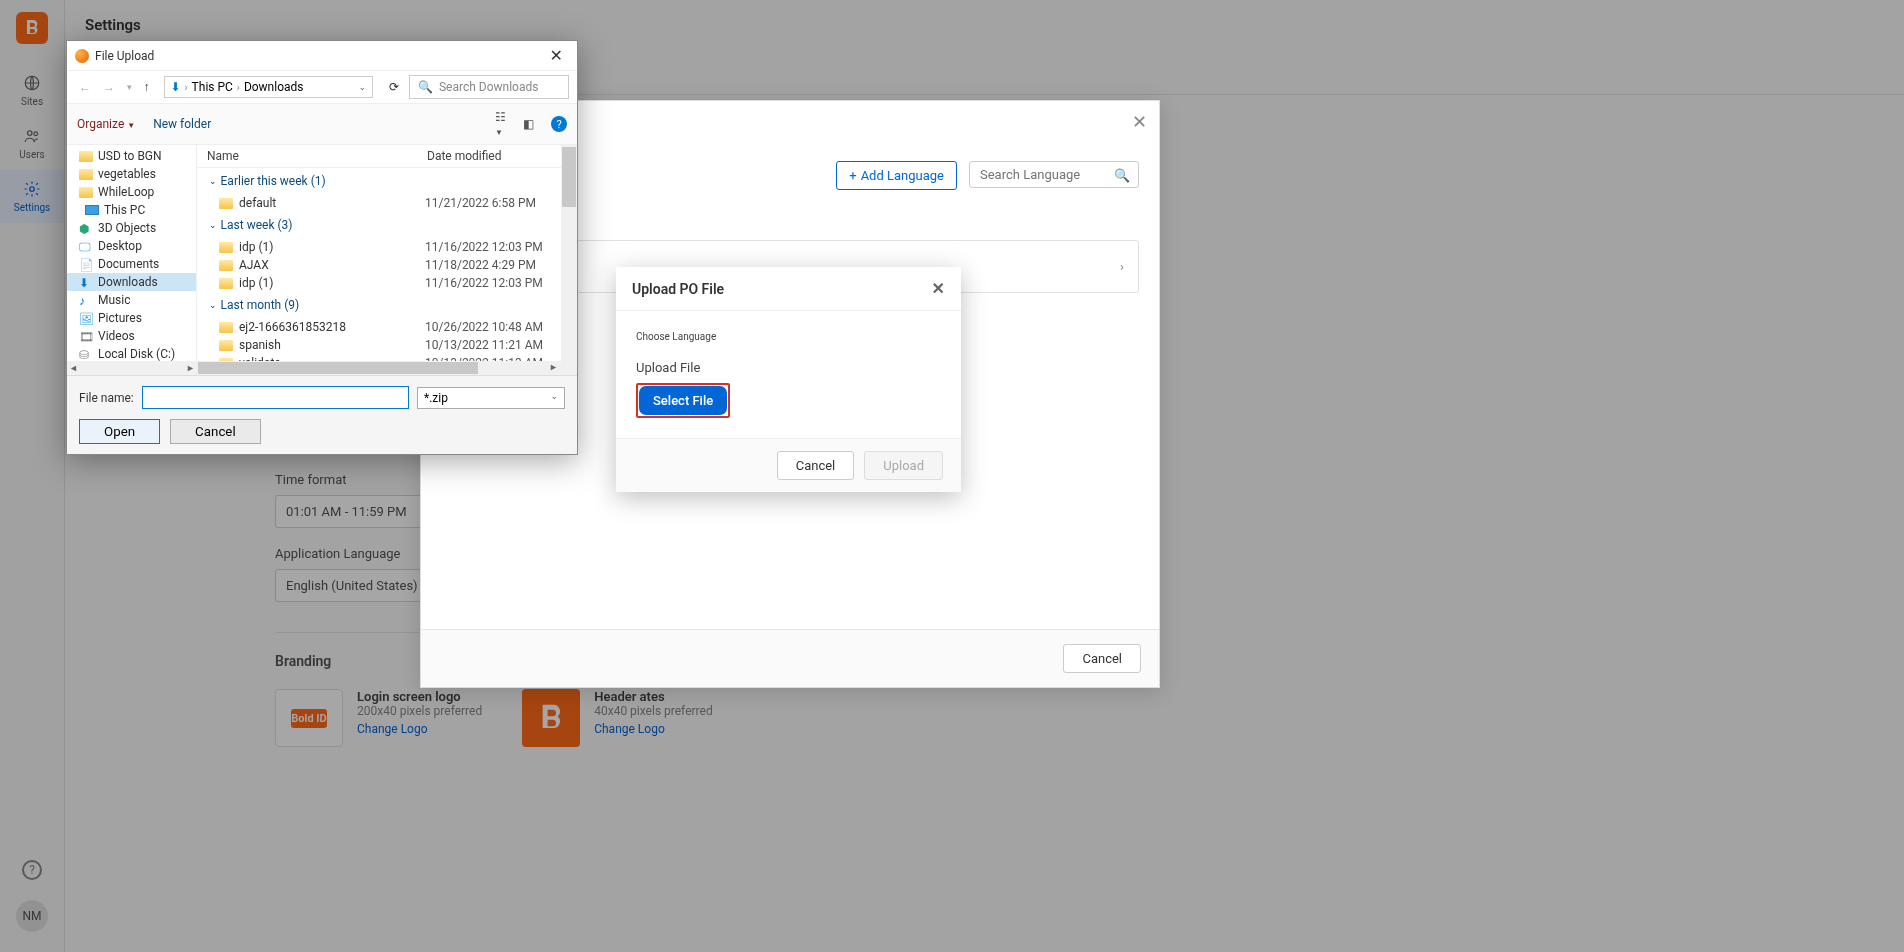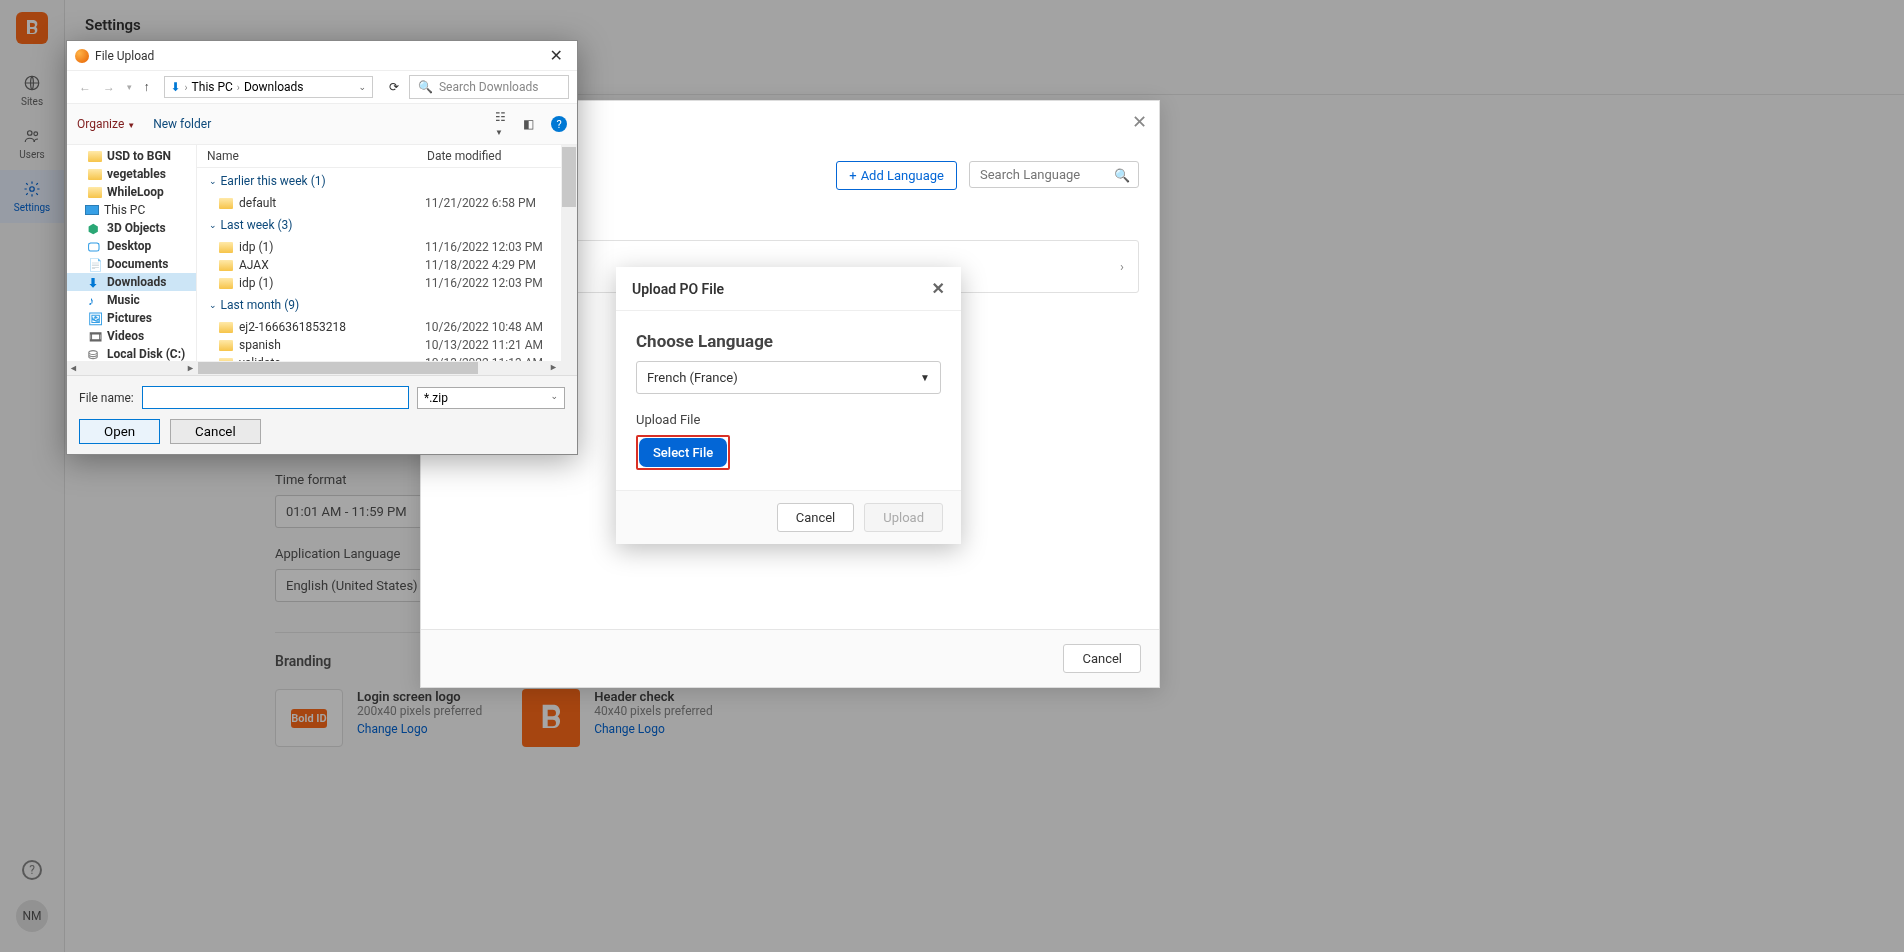--- a/index.html
+++ b/index.html
@@ -47,21 +47,21 @@
 .search-wrap .si { position: absolute; right: 8px; top: 7px; color: #888; font-size: 13px; }
 .lang-row { margin: 30px 20px 0; border: 1px solid #e0e0e0; border-radius: 3px; padding: 18px 14px; font-size: 13px; color: #444; display: flex; justify-content: space-between; }
 .lang-panel-footer { position: absolute; bottom: 0; left: 0; right: 0; padding: 14px 18px; border-top: 1px solid #e5e5e5; display: flex; justify-content: flex-end; background: #fafafa; }
 .btn-cancel { border: 1px solid #ccc; background: #fff; padding: 6px 18px; font-size: 13px; color: #333; border-radius: 3px; cursor: pointer; }
 
 
 .po-modal { position: absolute; left: 616px; top: 267px; width: 345px; background: #fff; box-shadow: 0 6px 24px rgba(0,0,0,0.25); z-index: 50; }
 .po-header { padding: 12px 16px; font-size: 14px; font-weight: 600; color: #333; border-bottom: 1px solid #eee; display: flex; justify-content: space-between; align-items: center; }
 .po-close { font-size: 16px; color: #666; cursor: pointer; }
 .po-body { padding: 16px 20px 20px; }
-.po-label { font-size: 17px; color: #444; margin-bottom: 10px; margin-top: 4px; font-weight: bold; }
+.po-label { font-size: 10px; color: #444; margin-bottom: 10px; margin-top: 4px; }
 .po-select { width: 100%; border: 1px solid #ccc; border-radius: 3px; padding: 8px 10px; font-size: 13px; color: #333; display: flex; justify-content: space-between; align-items: center; cursor: pointer; }
 .po-upload-label { font-size: 13px; color: #444; margin: 18px 0 8px; }
 .select-file-wrap { display: inline-block; border: 2px solid #d93025; border-radius: 2px; padding: 1px; }
 .btn-primary { background: #0366d6; color: #fff; border: none; padding: 7px 14px; font-size: 13px; border-radius: 7px; cursor: pointer; font-weight: 500; }
 .po-hint { font-size: 12.5px; color: #555; margin-top: 10px; line-height: 1.45; }
 .po-hint a { color: #0366d6; }
 .po-footer { padding: 12px 18px; border-top: 1px solid #eee; display: flex; justify-content: flex-end; gap: 10px; background: #fafafa; }
 .btn-disabled { border: 1px solid #ddd; background: #f5f5f5; color: #aaa; padding: 6px 18px; font-size: 13px; border-radius: 3px; cursor: not-allowed; }
 
 
@@ -81,21 +81,21 @@
 .fd-toolbar { display: flex; align-items: center; padding: 6px 10px; gap: 18px; border-bottom: 1px solid #eee; background: #fafafa; }
 .fd-org { color: #7f1d1d; }
 .fd-org .dd { font-size: 8px; margin-left: 3px; }
 .fd-newf { color: #0e4a7b; }
 .fd-toolbar-right { margin-left: auto; display: flex; gap: 10px; align-items: center; }
 .fd-view-icon { width: 18px; color: #555; }
 .fd-help { width: 16px; height: 16px; border-radius: 50%; background: #0078d4; color: #fff; display: flex; align-items: center; justify-content: center; font-size: 11px; }
 .fd-body { display: flex; flex: 1; overflow: hidden; position: relative; }
 .fd-tree { width: 130px; border-right: 1px solid #eee; overflow-y: auto; padding: 2px 0; }
 .fd-tree-item { display: flex; align-items: center; gap: 5px; padding: 2px 6px 2px 18px; color: #333; white-space: nowrap; cursor: pointer; }
-.fd-tree-item.indent { padding-left: 21px; font-weight: bold; }
+.fd-tree-item.indent { padding-left: 12px; }
 .fd-tree-item.sel { background: #cce5f6; }
 .fd-folder-ico { width: 14px; height: 11px; background: linear-gradient(#ffe9a8, #f6c44a); border-radius: 1px; display: inline-block; }
 .fd-pc-ico { width: 14px; height: 10px; background: #37a0e6; border: 1px solid #2b7db5; display: inline-block; }
 .fd-generic-ico { width: 14px; height: 12px; display: inline-block; }
 .fd-list { flex: 1; overflow-y: auto; position: relative; }
 .fd-cols { display: flex; border-bottom: 1px solid #eee; padding: 4px 10px; color: #444; position: sticky; top: 0; background: #fff; }
 .fd-col-name { flex: 1; }
 .fd-col-date { width: 140px; }
 .fd-group { padding: 6px 12px; color: #0e4a7b; display: flex; align-items: center; gap: 4px; }
 .fd-file { display: flex; padding: 2px 12px 2px 22px; color: #333; align-items: center; }
@@ -179,21 +179,21 @@
           <a class="brand-info-link">Change Logo</a>
         </div>
       </div>
       <div class="brand-card">
         <div class="brand-logo orange">
           <svg width="30" height="34" viewBox="0 0 18 20" fill="white">
               <path d="M4 2h7a4 4 0 0 1 2 7 4 4 0 0 1-2 7H4V2zm3 3v4h3a2 2 0 0 0 0-4H7zm0 6v4h3a2 2 0 0 0 0-4H7z"></path>
             </svg>
         </div>
         <div>
-          <div class="brand-info-title">Header check</div>
+          <div class="brand-info-title">Header ates</div>
           <div class="brand-info-sub">40x40 pixels preferred</div>
           <a class="brand-info-link">Change Logo</a>
         </div>
       </div>
     </div>
   </div>
 </div>
 
 <div class="dim"></div>
 
@@ -218,24 +218,20 @@
   </div>
 </div>
 
 <div class="po-modal">
   <div class="po-header">
     <span>Upload PO File</span>
     <span class="po-close">✕</span>
   </div>
   <div class="po-body">
     <div class="po-label">Choose Language</div>
-    <div class="po-select">
-      <span>French (France)</span>
-      <span style="font-size:10px">▼</span>
-    </div>
     <div class="po-upload-label">Upload File</div>
     <div class="select-file-wrap">
       <button class="btn-primary">Select File</button>
     </div>
   </div>
   <div class="po-footer">
     <button class="btn-cancel">Cancel</button>
     <button class="btn-disabled">Upload</button>
   </div>
 </div>

